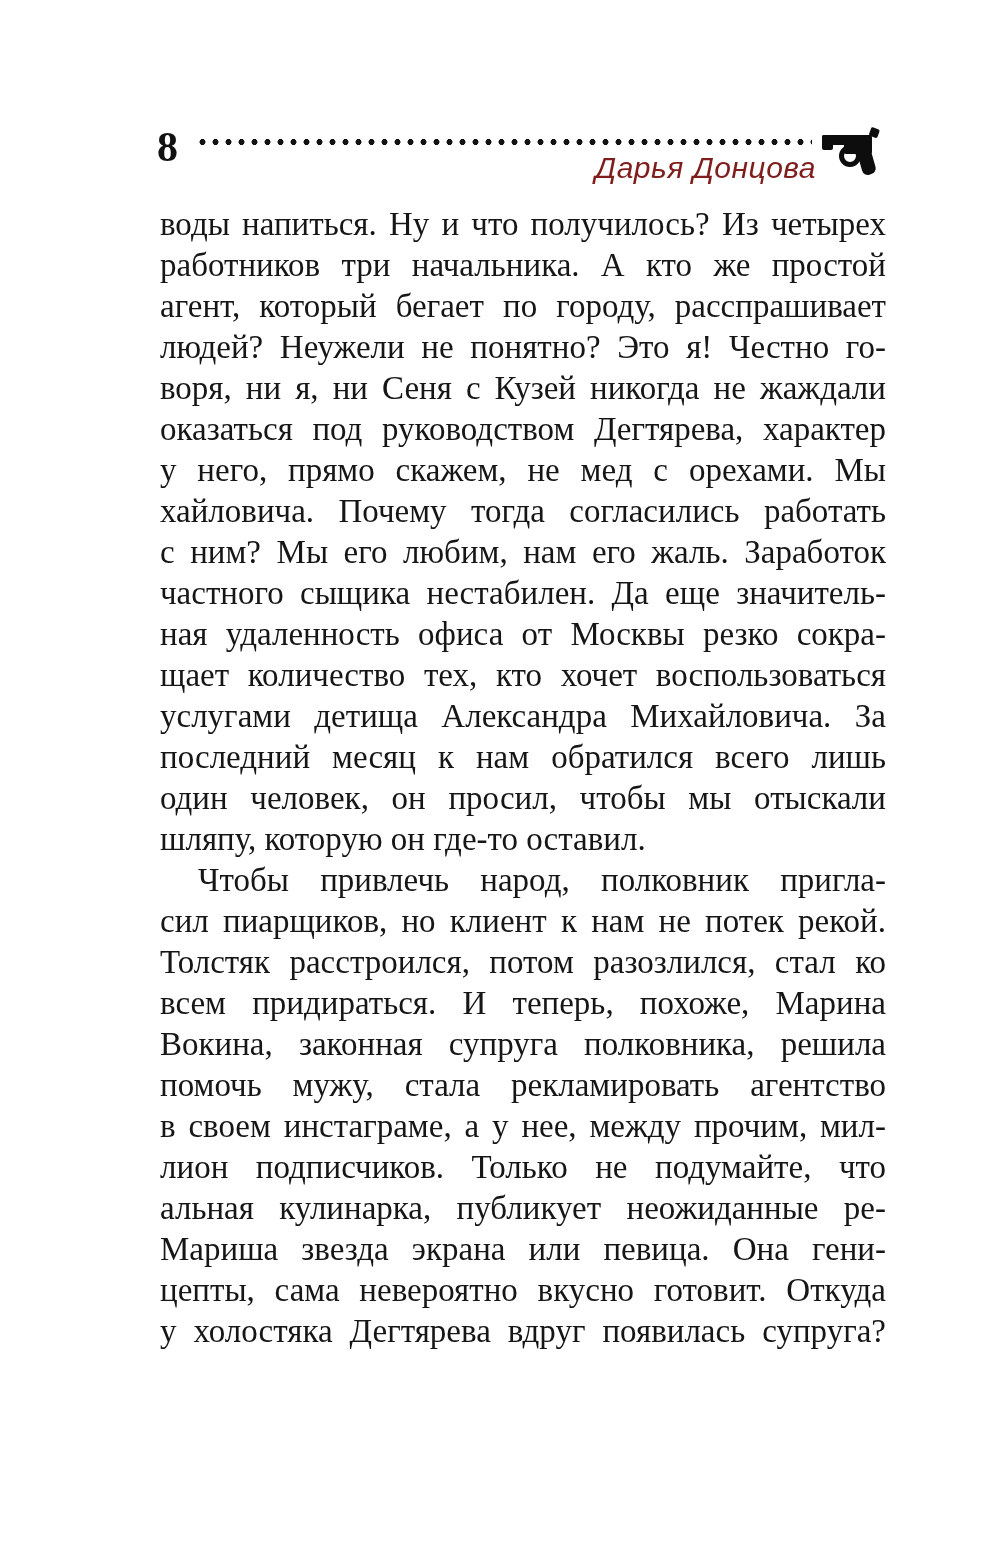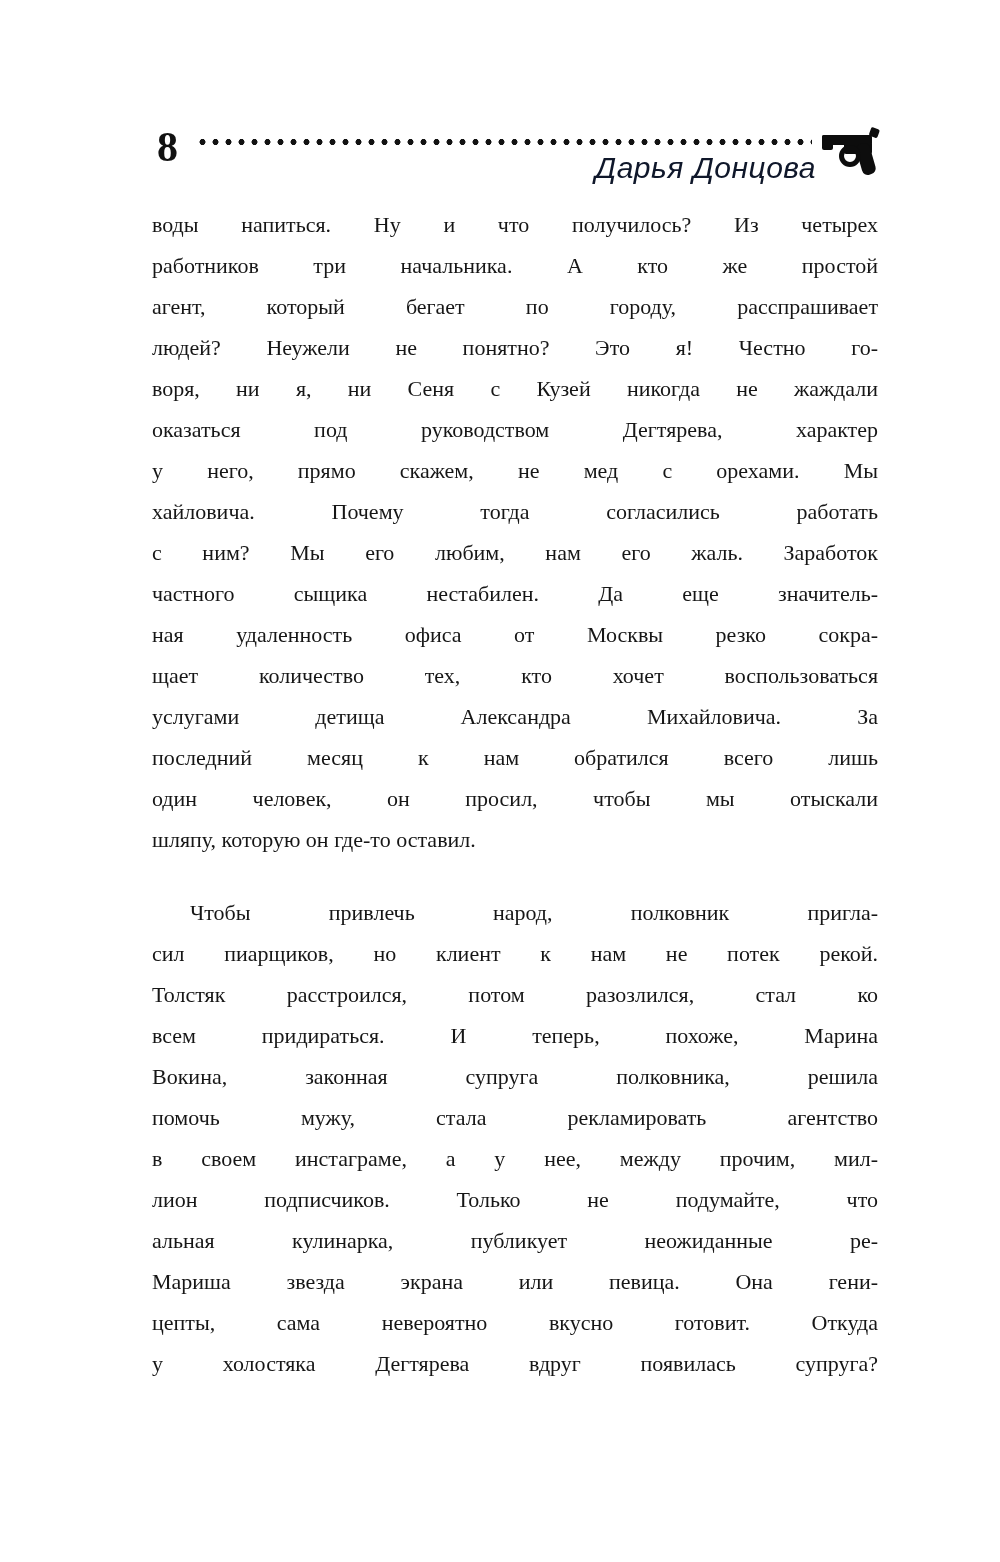--- a/index.html
+++ b/index.html
@@ -28,48 +28,48 @@
     background-image: radial-gradient(circle, #121212 0 2.7px, transparent 3.3px);
     background-size: 13px 10px;
     background-repeat: repeat-x;
     background-position: left center;
   }
   .author-name {
     position: absolute;
     top: 151px;
     right: 184px;
     font: italic 400 30px/1.1 "Liberation Sans", "DejaVu Sans", sans-serif;
-    color: #0f172a;
+    color: #7f1d1d;
     letter-spacing: 0.5px;
   }
   .pistol-icon {
     position: absolute;
     left: 820px;
     top: 125px;
     width: 72px;
     height: 54px;
   }
   
   .page-text {
     position: absolute;
-    left: 152px;
+    left: 160px;
     top: 204px;
     width: 726px;
     font-family: "Liberation Serif", "DejaVu Serif", serif;
-    font-size: 22px;
+    font-size: 33px;
     line-height: 41px;
     color: #161616;
   }
   .line {
     text-align: justify;
     text-align-last: justify;
     white-space: normal;
   }
   .line.unfilled { text-align-last: left; }
-  .line.indent { text-indent: 38px; margin-top: 32px; }
+  .line.indent { text-indent: 38px; }
 </style>
 </head>
 <body>
 
 <div class="page">
 
   <header>
     <div class="page-number">8</div>
 
     <div class="dotted-divider"></div>

